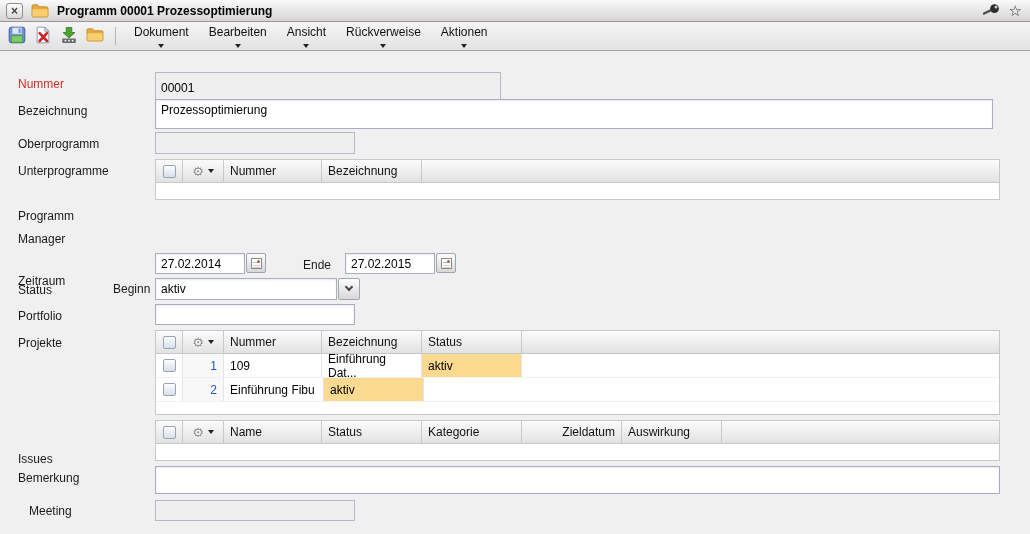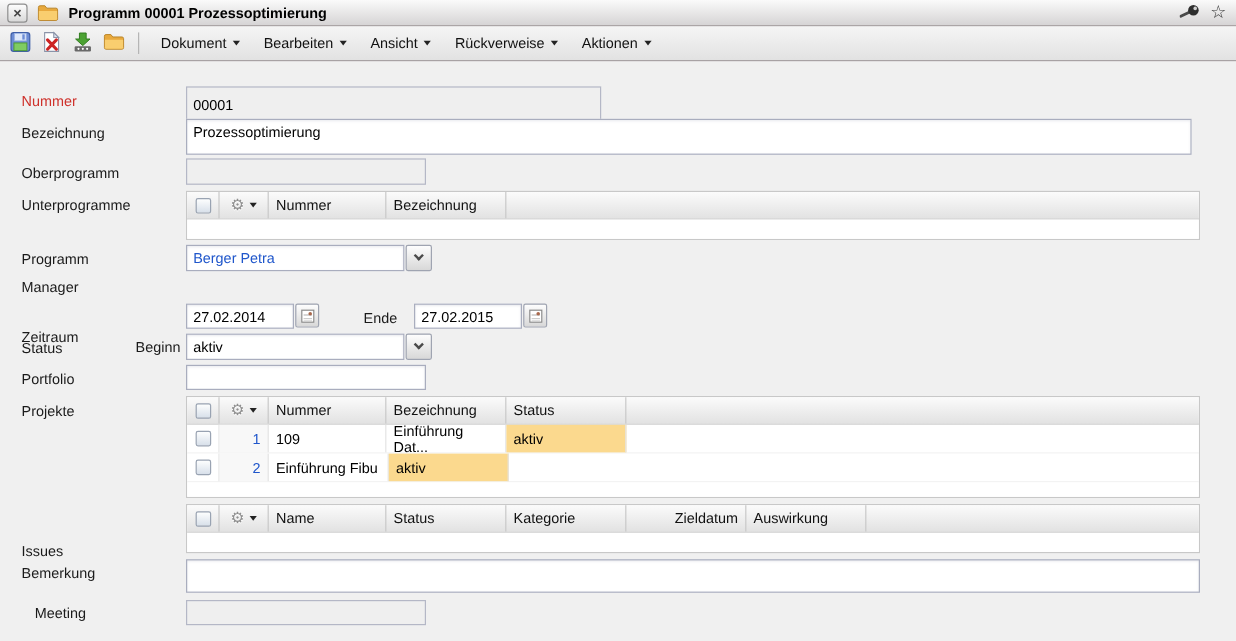--- a/index.html
+++ b/index.html
@@ -19,21 +19,21 @@
   .tb-right{margin-left:auto;display:flex;align-items:center;gap:8px;padding-right:2px;}
   .star-glyph{font-size:15px;color:#333;line-height:1;}
 
   
   .toolbar{position:absolute;top:22px;left:0;right:0;height:29px;
     background:linear-gradient(#F5F5F5,#E2E2E2);border-bottom:1px solid #A8A2A4;
     display:flex;align-items:center;padding:0 5px;}
   .tool-btn{width:24px;height:24px;display:flex;align-items:center;justify-content:center;
     border-radius:3px;margin-right:2px;}
   .tool-sep{width:1px;height:18px;background:#B5B5B5;margin:0 8px 0 6px;}
-  .menu-item{display:flex;align-items:center;gap:5px;padding:5px 10px;color:#111;cursor:default;}
+  .menu-item{display:flex;align-items:center;gap:5px;padding:5px 10px;color:#111;cursor:default;flex-direction:column;}
   .tri-down{width:0;height:0;border-left:3.5px solid transparent;border-right:3.5px solid transparent;
     border-top:4px solid #222;display:inline-block;}
 
   
   .content{position:absolute;top:52px;left:0;right:0;bottom:0;background:#F0F0F0;padding-left:28px;}
   .flabel{position:absolute;left:18px;color:#1a1a1a;white-space:nowrap;}
   .flabel.red{color:#CE312B;}
 
   .inp{position:absolute;border:1px solid #A9ADBE;background:#fff;font-family:"Liberation Sans",sans-serif;
     font-size:12px;color:#000;padding:0 5px;box-shadow:inset 0 1px 2px rgba(80,90,120,.12);}
@@ -195,26 +195,20 @@
         </div>
         <div class="gh-cell w-c1">Nummer</div>
         <div class="gh-cell w-c">Bezeichnung</div>
         <div class="gh-cell gh-filler"></div>
       </div>
       <div class="grid-empty"></div>
     </div>
 
     <span class="flabel" style="top:157px;">Programm</span>
     <span class="flabel" style="top:180px;">Manager</span>
-    <div class="combo" style="left:155px;top:152px;">
-      <input class="combo-input blue" value="Berger Petra" style="">
-      <div class="combo-btn">
-        <span class="chev"></span>
-      </div>
-    </div>
 
     <span class="flabel" style="top:222px;">Zeitraum</span>
     <span class="flabel" style="left:113px;top:206px;margin-top:24px;">Beginn</span>
     <input class="inp" style="left: 155px; top: 201px; width: 90px; height: 21px;" value="27.02.2014">
     <div class="cal-btn" style="left:246px;top:201px;">
       <span class="cal-ico"></span>
     </div>
     <span class="flabel" style="left:303px;top:206px;">Ende</span>
     <input class="inp" style="left: 345px; top: 201px; width: 90px; height: 21px;" value="27.02.2015">
     <div class="cal-btn" style="left:436px;top:201px;">

